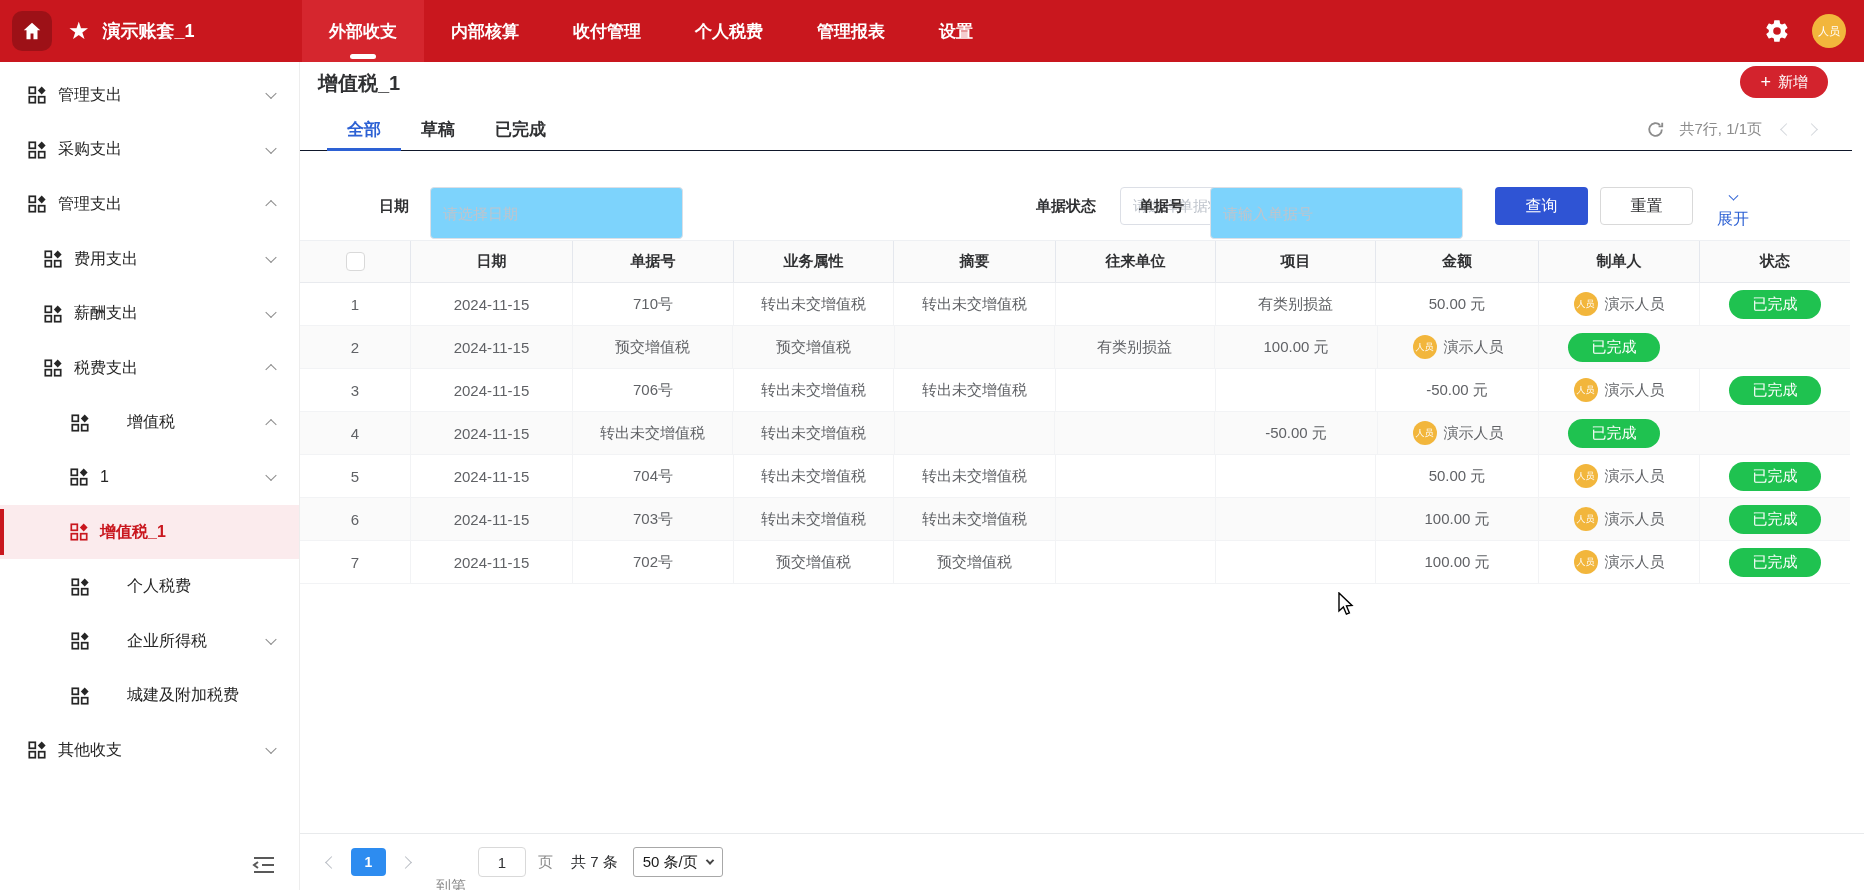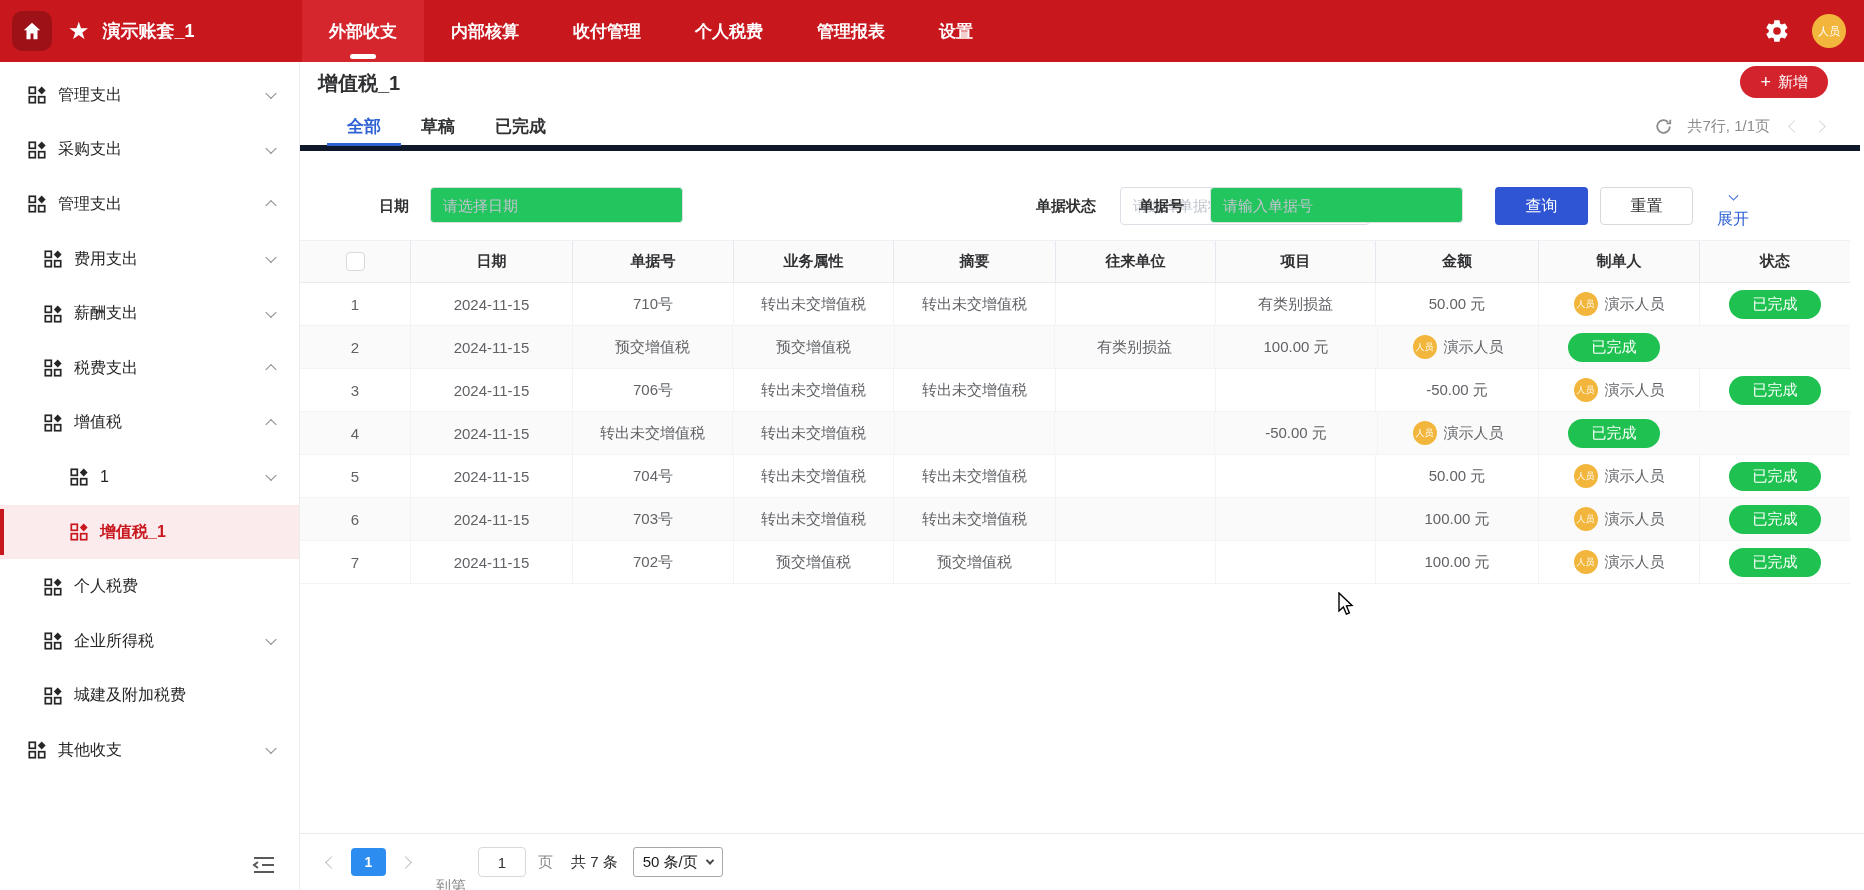--- a/index.html
+++ b/index.html
@@ -27,57 +27,57 @@
   .gear{color:#fff;display:flex;}
   .avatar{width:34px;height:34px;border-radius:50%;background:var(--yellow);color:#fff;
     font-size:11px;display:flex;align-items:center;justify-content:center;cursor:pointer;}
   
   .sidebar{position:absolute;left:0;top:62px;bottom:0;width:300px;background:#fff;
     border-right:1px solid #ededed;padding-top:6px;}
   .side-item{height:54.6px;display:flex;align-items:center;position:relative;cursor:pointer;
     color:#262626;}
   .side-item .side-icon{width:18px;height:18px;margin-right:12px;flex:0 0 18px;color:#262626;}
   .side-label{font-size:16px;}
-  .lv1{padding-left:28px;} .lv2{padding-left:44px;} .lv3{padding-left:44px;} .lv4{padding-left:70px;}
+  .lv1{padding-left:28px;} .lv2{padding-left:44px;} .lv3{padding-left:71px;gap:26px;} .lv4{padding-left:70px;}
   .side-item.selected{background:var(--sel-bg);color:var(--brand-red);}
   .side-item.selected .side-icon{color:var(--brand-red);}
   .side-item.selected .side-label{font-weight:bold;}
   .side-item.selected::before{content:"";position:absolute;left:0;top:4px;bottom:4px;width:4px;
     background:var(--brand-red);}
   .chev{display:inline-block;width:8px;height:8px;border-right:1.6px solid #8c8c8c;
     border-bottom:1.6px solid #8c8c8c;}
   .side-chev{position:absolute;right:24px;top:50%;}
   .side-chev.down{transform:translateY(-70%) rotate(45deg);}
   .side-chev.up{transform:translateY(-30%) rotate(-135deg);}
   .collapse-btn{position:absolute;right:22px;bottom:14px;color:#595959;cursor:pointer;display:flex;}
   
   .main{position:absolute;left:300px;top:62px;right:0;bottom:0;background:#fff;}
   .page-title{position:absolute;left:18px;top:8px;font-size:20px;font-weight:bold;color:#303133;}
   .add-btn{position:absolute;right:36px;top:4px;height:32px;padding:0 20px;border-radius:16px;
     background:var(--accent-red);color:#fff;font-size:15px;display:flex;align-items:center;gap:7px;
     cursor:pointer;border:none;}
   .add-btn .plus{font-size:18px;line-height:1;}
-  .tabs-row{position:absolute;left:0;right:4px;top:46px;height:43px;border-bottom:6px solid #0f172a;}
+  .tabs-row{position:absolute;left:0;right:12px;top:46px;height:43px;border-bottom:1px solid #0f172a;}
   .tabs{position:absolute;left:27px;top:0;bottom:0;display:flex;}
   .tab{padding:0 20px;display:flex;align-items:center;font-size:17px;color:#303133;font-weight:600;
     position:relative;cursor:pointer;}
   .tab.active{color:var(--link-blue);}
   .tab.active::after{content:"";position:absolute;left:0;right:0;bottom:-1px;height:3px;
     background:var(--link-blue);}
   .tabs-meta{position:absolute;right:36px;top:0;bottom:0;display:flex;align-items:center;gap:14px;
     color:#8c8c8c;}
   .refresh{display:flex;color:#8c8c8c;cursor:pointer;}
   .summary{font-size:15px;color:#8c8c8c;}
   .meta-chevs{display:flex;gap:16px;margin-left:6px;}
   .meta-chevs .chev{border-color:#d4d7dc;width:9px;height:9px;}
   .chev.left{transform:rotate(135deg);} .chev.right{transform:rotate(-45deg);}
   
   .f-label{position:absolute;top:135px;font-size:15px;color:#303133;font-weight:600;}
-  .f-input{position:absolute;top:125px;height:36px;border:1px solid #dcdfe6;border-radius:4px;
-    font-size:15px;color:#303133;padding:0 12px;outline:none;background:#22c55e;
+  .f-input{position:absolute;top:125px;height:52px;border:1px solid #dcdfe6;border-radius:4px;
+    font-size:15px;color:#303133;padding:0 12px;outline:none;background:#7dd3fc;
     font-family:"Liberation Sans","DejaVu Sans",sans-serif;}
   .f-input::placeholder{color:#bfc4cc;}
   .f-select{position:absolute;top:125px;height:38px;border:1px solid #dcdfe6;border-radius:4px;
     background:#fff;display:flex;align-items:center;padding:0 30px 0 12px;cursor:pointer;}
   .f-select .ph{font-size:15px;color:#bfc4cc;}
   .f-select .chev{position:absolute;right:13px;top:50%;transform:translateY(-70%) rotate(45deg);
     border-color:#c0c4cc;}
   .btn{position:absolute;top:125px;height:38px;width:93px;border-radius:4px;font-size:16px;
     display:flex;align-items:center;justify-content:center;cursor:pointer;border:none;
     font-family:"Liberation Sans","DejaVu Sans",sans-serif;}

